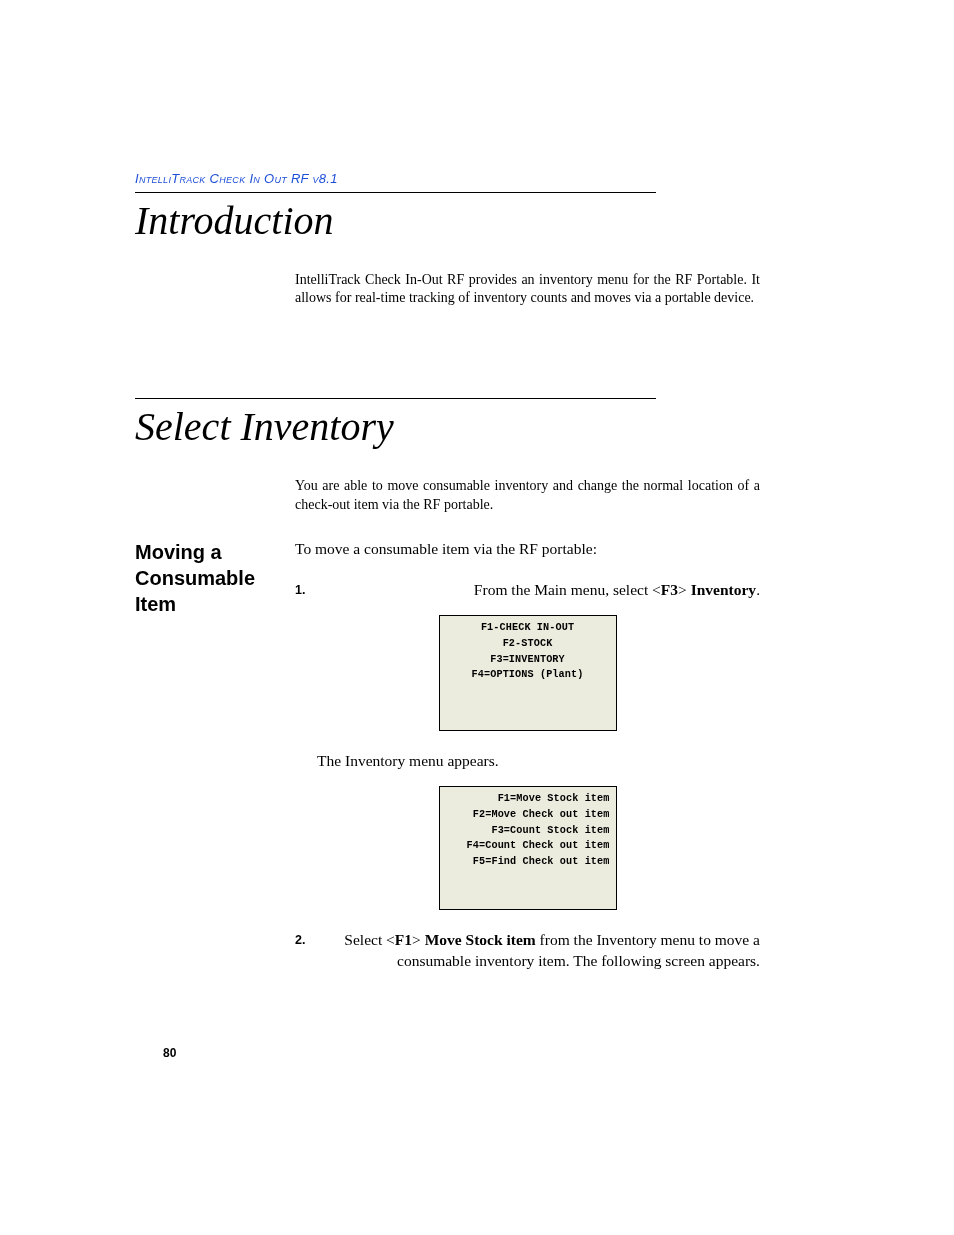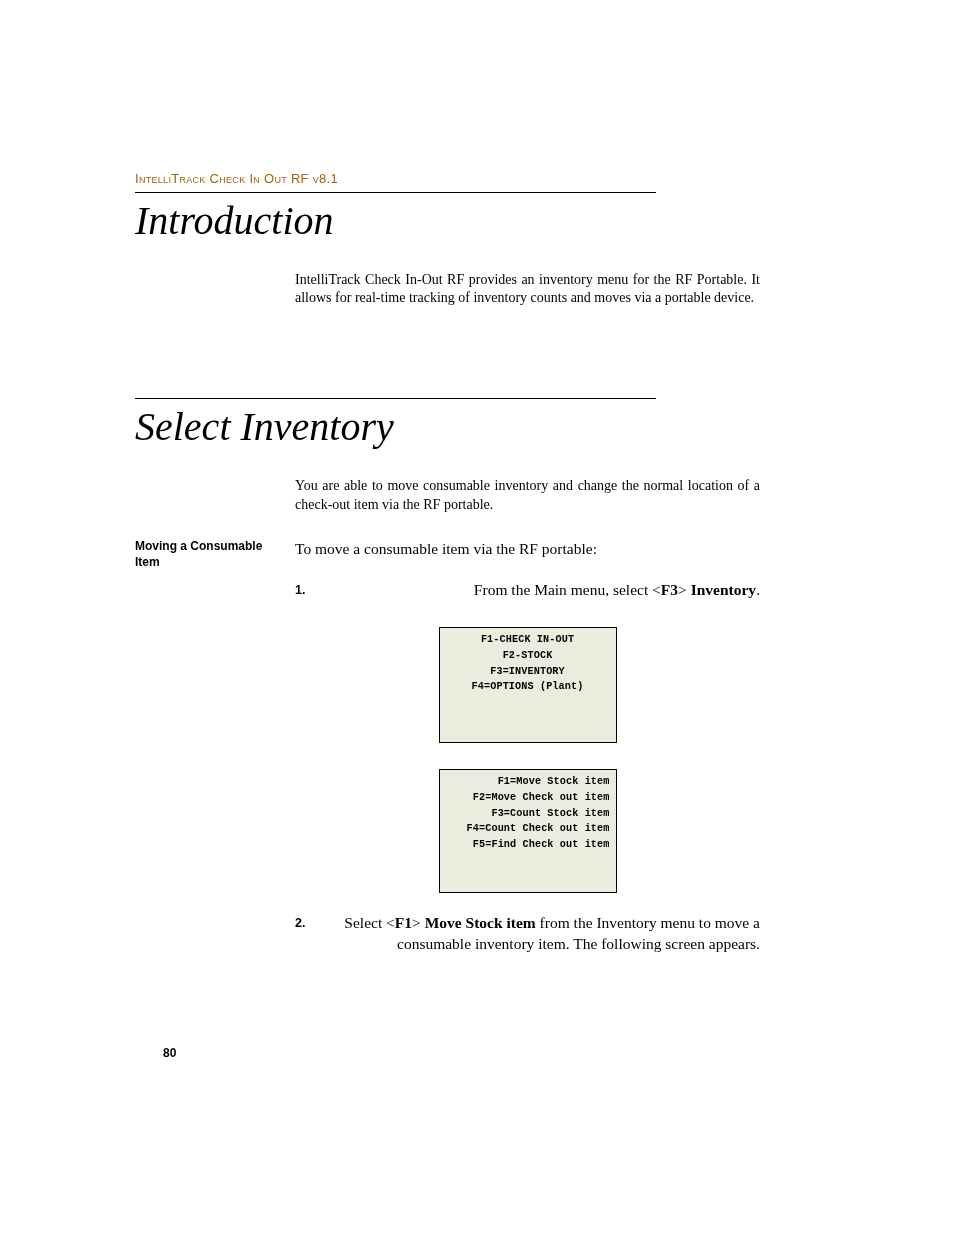--- a/index.html
+++ b/index.html
@@ -9,22 +9,23 @@
       background: #ffffff;
       font-family: "Times New Roman", Times, serif;
       color: #000000;
       position: relative;
       padding: 170px 135px 0 135px;
     }
     .running-head {
       font-family: Arial, Helvetica, sans-serif;
       font-size: 13px;
       line-height: 1.35;
-      color: #a16207;
+      color: #1d4ed8;
       margin-bottom: 4px;
+      font-style: italic;
     }
     .running-head .line1 {
       font-variant: small-caps;
       letter-spacing: 0.3px;
     }
     .rule {
       border: none;
       border-top: 1.5px solid #000;
       margin: 2px 0 6px 0;
       width: 521px;
@@ -49,21 +50,21 @@
     .two-col {
       display: flex;
       align-items: flex-start;
       margin-top: 24px;
     }
     .side-head {
       width: 160px;
       padding-right: 22px;
       font-family: Arial, Helvetica, sans-serif;
       font-weight: 700;
-      font-size: 12px;
+      font-size: 20px;
       line-height: 1.3;
     }
     .main-col {
       width: 465px;
       font-size: 15.5px;
       line-height: 1.35;
     }
     .main-col .lead { margin-bottom: 20px; }
     .step {
       display: flex;
@@ -73,21 +74,21 @@
       width: 22px;
       flex: 0 0 22px;
       font-family: Arial, Helvetica, sans-serif;
       font-weight: 700;
       font-size: 12.5px;
       padding-top: 2px;
     }
     .step-body { flex: 1; text-align: right; }
     .bold { font-weight: 700; }
     .screen {
-      margin: 26px auto 20px auto;
+      margin: 14px auto 20px auto;
       width: 178px;
       border: 1px solid #000;
       background: #ececde;
       padding: 4px 6px 0 6px;
       font-family: "Courier New", Courier, monospace;
       font-weight: 700;
       font-size: 10.2px;
       line-height: 1.55;
       letter-spacing: 0.1px;
       color: #000;
@@ -143,20 +144,21 @@
 
     <div class="center-wrap">
       <div class="screen">
         <div>F1-CHECK IN-OUT</div>
         <div>F2-STOCK</div>
         <div>F3=INVENTORY</div>
         <div>F4=OPTIONS (Plant)</div>
       </div>
     </div>
 
+    <p class="interpara">The Inventory menu appears.</p>
 
     <div class="center-wrap">
       <div class="screen screen2">
         <div>F1=Move Stock item</div>
         <div>F2=Move Check out item</div>
         <div>F3=Count Stock item</div>
         <div>F4=Count Check out item</div>
         <div>F5=Find Check out item</div>
       </div>
     </div>

